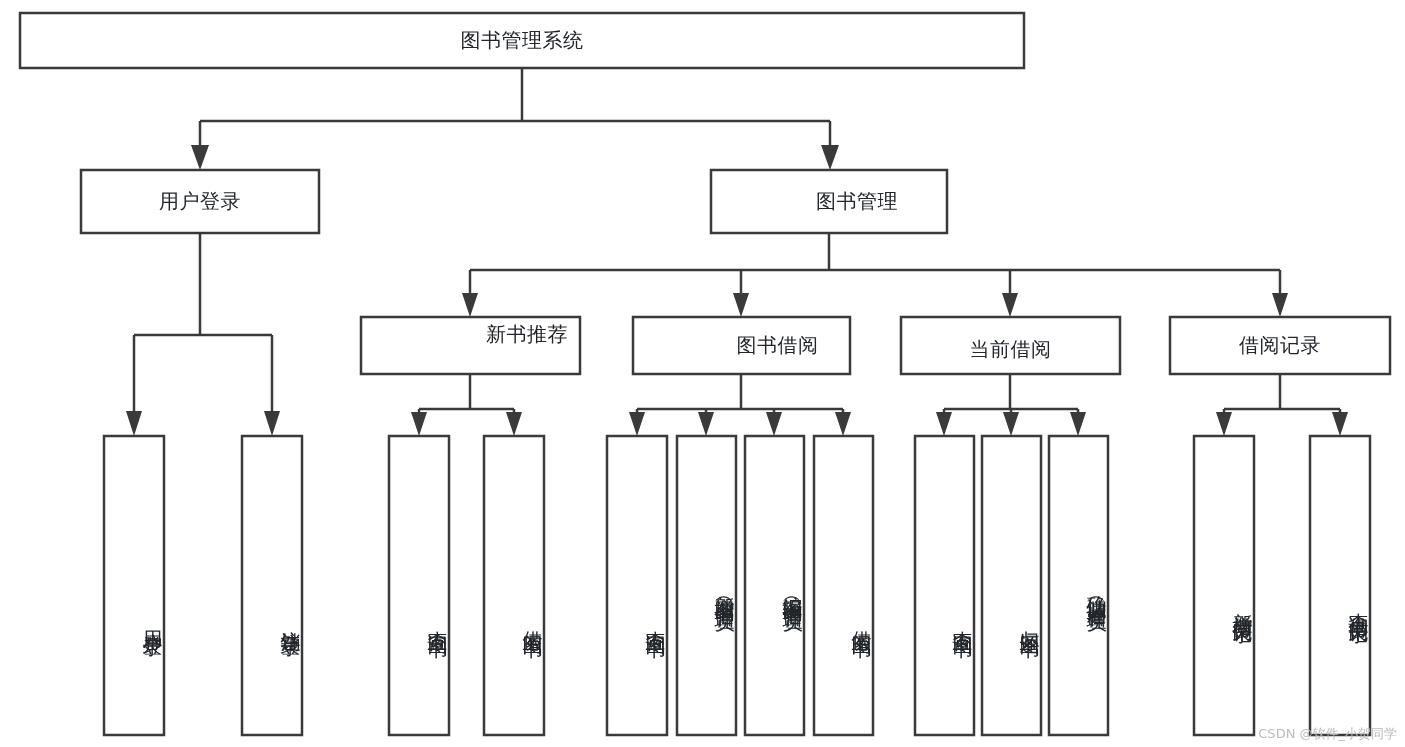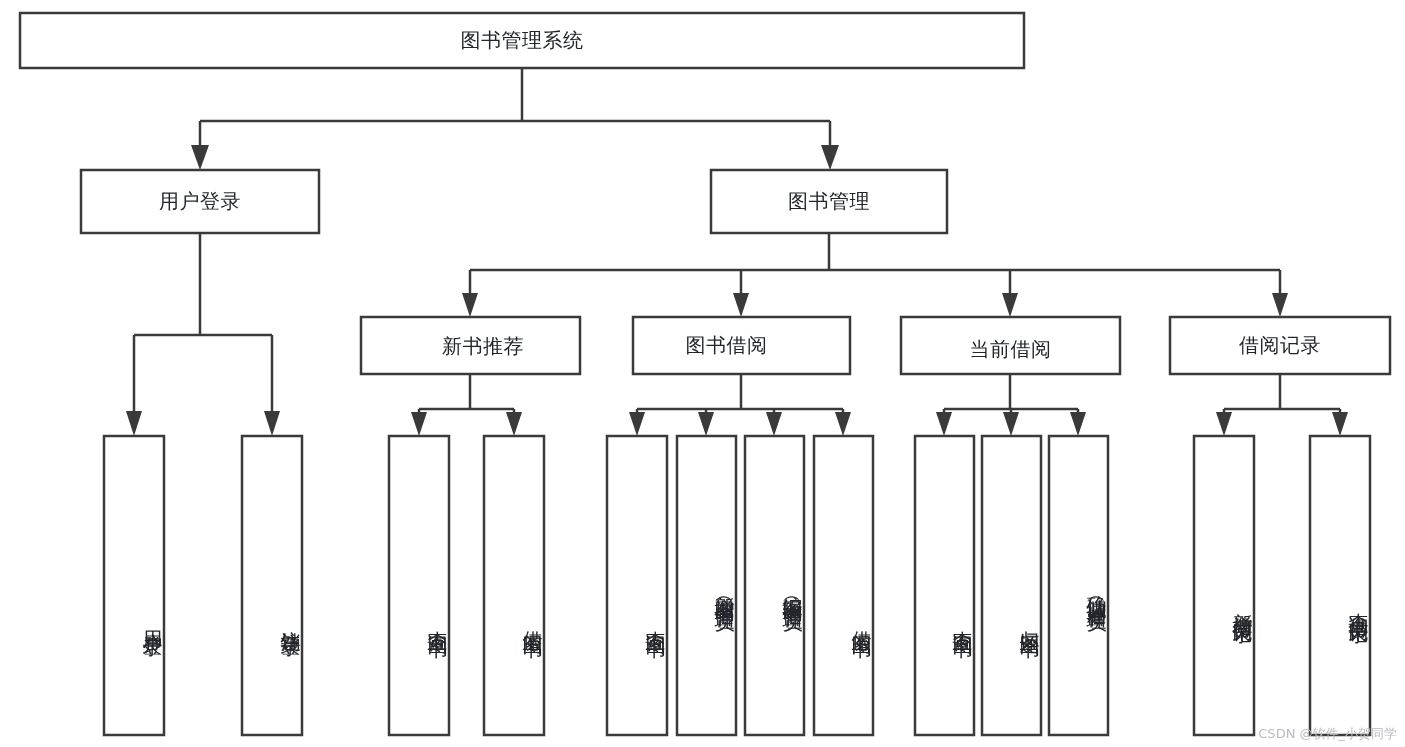--- a/index.html
+++ b/index.html
@@ -173,24 +173,24 @@
       <path class="connector-line" d="M 1224 409 L 1224 414"></path>
       <path class="connector-line" d="M 1340 409 L 1340 414"></path>
       <polygon class="arrow-head" points="1216,412 1232,412 1224,436"></polygon>
       <polygon class="arrow-head" points="1332,412 1348,412 1340,436"></polygon>
     </g>
   </svg>
 
   <div class="node-label" style="left:20px; top:13px; width:1004px; height:55px;">图书管理系统</div>
 
   <div class="node-label" style="left:81px; top:170px; width:238px; height:63px;">用户登录</div>
-  <div class="node-label" style="left:711px; top:170px; width:236px; height:63px;">图书管理</div>
-
-  <div class="node-label" style="left:361px; top:318px; width:244px; height:57px;">新书推荐</div>
-  <div class="node-label" style="left:618px; top:317px; width:217px; height:57px;">图书借阅</div>
+  <div class="node-label" style="left:711px; top:170px; width:236px; height:63px;padding-left:28px;">图书管理</div>
+
+  <div class="node-label" style="left:361px; top:306px; width:244px; height:57px;padding-left:44px;">新书推荐</div>
+  <div class="node-label" style="left:669px; top:317px; width:217px; height:57px;">图书借阅</div>
   <div class="node-label" style="left:901px; top:317px; width:219px; height:65px;">当前借阅</div>
   <div class="node-label" style="left:1170px; top:317px; width:220px; height:57px;">借阅记录</div>
 
   <div class="node-label vertical" style="left:104px; top:500px; width:60px; height:235px;">用户登录</div>
   <div class="node-label vertical" style="left:242px; top:500px; width:60px; height:235px;">注销登录</div>
   <div class="node-label vertical" style="left:389px; top:500px; width:60px; height:235px;">查询图书</div>
   <div class="node-label vertical" style="left:484px; top:500px; width:60px; height:235px;">借阅图书</div>
   <div class="node-label vertical" style="left:607px; top:500px; width:60px; height:235px;">查询图书</div>
   <div class="node-label vertical" style="left:677px; top:444px; width:59px; height:291px;">新增图书（管理员）</div>
   <div class="node-label vertical" style="left:745px; top:444px; width:59px; height:291px;">编辑图书（管理员）</div>

